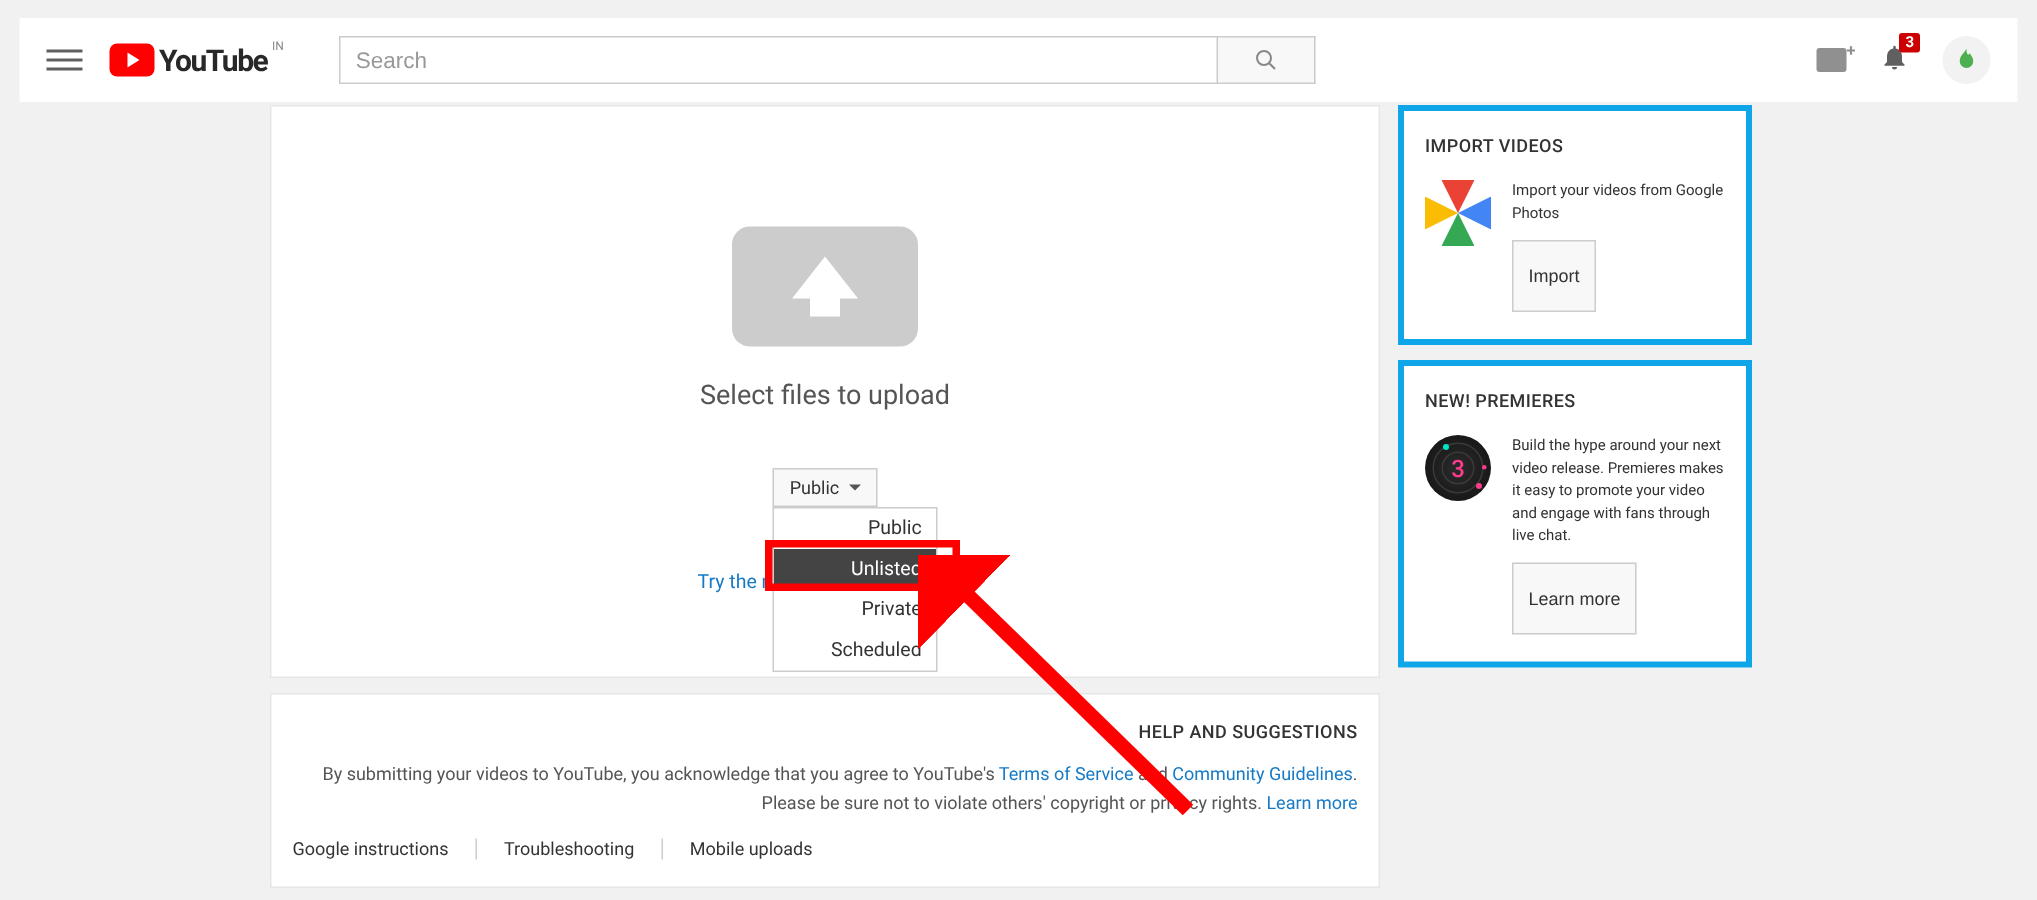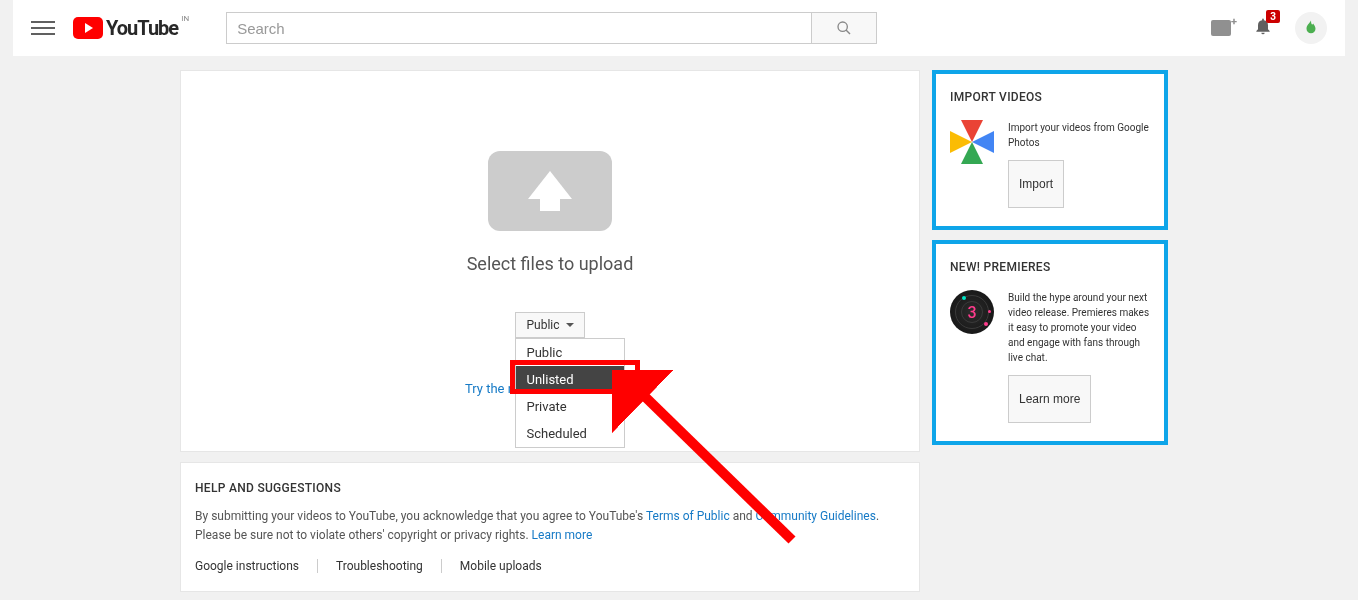--- a/index.html
+++ b/index.html
@@ -1,20 +1,20 @@
 <!DOCTYPE html>
 <html><head>
 <meta charset="utf-8">
 <style>
   * { box-sizing: border-box; margin: 0; padding: 0; }
   body { font-family: Roboto, Arial, sans-serif; background: #f1f1f1; color: #333; }
   .page { width: 1358px; height: 600px; position: relative; overflow: hidden; background: #f1f1f1; }
 
   
-  .header { position: absolute; top: 0; left: 13px; right: 13px; height: 56px; background: #fff; display: flex; align-items: center; padding: 0 18px; }
+  .header { position: absolute; top: 12px; left: 13px; right: 13px; height: 56px; background: #fff; display: flex; align-items: center; padding: 0 18px; }
   .menu-btn { width: 24px; height: 24px; display: flex; flex-direction: column; justify-content: center; gap: 4px; cursor: pointer; }
   .menu-btn span { display: block; height: 2px; background: #606060; }
   .logo { display: flex; align-items: center; margin-left: 18px; position: relative; }
   .logo-play { width: 30px; height: 22px; background: #ff0000; border-radius: 5px; display: flex; align-items: center; justify-content: center; }
   .logo-play::after { content: ''; border-left: 8px solid #fff; border-top: 5px solid transparent; border-bottom: 5px solid transparent; margin-left: 2px; }
   .logo-text { font-size: 20px; font-weight: 700; letter-spacing: -1px; margin-left: 3px; color: #282828; }
   .logo-country { font-size: 8px; color: #888; position: absolute; top: -2px; right: -11px; }
   .search-group { display: flex; margin-left: 48px; }
   .search-input { width: 586px; height: 32px; border: 1px solid #ccc; padding: 0 10px; font-size: 15px; color: #111; outline: none; }
   .search-input::placeholder { color: #999; }
@@ -24,21 +24,21 @@
   .upload-ic { width: 20px; height: 16px; background: #909090; position: relative; border-radius: 2px; }
   .upload-ic::after { content: '+'; position: absolute; right: -6px; top: -5px; font-size: 11px; color: #909090; font-weight: bold; }
   .bell-wrap { position: relative; }
   .bell { width: 20px; height: 20px; }
   .badge { position: absolute; top: -6px; right: -7px; background: #cc0000; color: #fff; font-size: 10px; font-weight: bold; padding: 0 4px; border-radius: 2px; line-height: 13px; }
   .avatar { width: 32px; height: 32px; border-radius: 50%; background: #f2f2f2; display: flex; align-items: center; justify-content: center; }
   .flame { width: 18px; height: 22px; }
 
   
   .content { position: absolute; top: 70px; left: 180px; display: flex; gap: 12px; }
-  .main-col { width: 740px; display: flex; flex-direction: column; gap: 10px; }
+  .main-col { width: 740px; display: flex; flex-direction: column; gap: 10px; text-align: right; }
   .card { background: #fff; border: 1px solid #e6e6e6; }
   .upload-card { height: 382px; display: flex; flex-direction: column; align-items: center; padding-top: 80px; position: relative; }
   .upload-icon { width: 124px; height: 80px; background: #ccc; border-radius: 12px; display: flex; align-items: center; justify-content: center; }
   .upload-arrow { width: 0; height: 0; border-left: 22px solid transparent; border-right: 22px solid transparent; border-bottom: 28px solid #fff; position: relative; top: -6px; }
   .upload-arrow::after { content: ''; position: absolute; top: 26px; left: -10px; width: 20px; height: 14px; background: #fff; }
   .upload-title { font-size: 18px; color: #555; margin-top: 22px; font-weight: 400; }
   .privacy-select { margin-top: 38px; position: relative; }
   .select-btn { border: 1px solid #ccc; background: #f8f8f8; padding: 5px 10px; font-size: 12px; color: #333; display: flex; align-items: center; gap: 6px; cursor: pointer; }
   .caret { width: 0; height: 0; border-left: 4px solid transparent; border-right: 4px solid transparent; border-top: 4px solid #555; }
   .dropdown { position: absolute; top: 26px; left: 0; width: 110px; background: #fff; border: 1px solid #ccc; z-index: 10; }
@@ -155,21 +155,21 @@
               <div class="dropdown-item">Scheduled</div>
             </div>
         </div>
         <span class="try-line try-left" style="top:310px; left:284px;">Try the ne</span>
         <span class="try-line try-right" style="top:310px; left:452px;">ce</span>
       </div>
 
       <div class="card help-card">
         <div class="help-title">HELP AND SUGGESTIONS</div>
         <div class="help-text">
-          <span>By submitting your videos to YouTube, you acknowledge that you agree to YouTube's </span><span class="link">Terms of Public</span><span> and </span><span class="link">Community Guidelines</span><span>. Please be sure not to violate others' copyright or privacy rights. </span><span class="link">Learn more</span>
+          <span>By submitting your videos to YouTube, you acknowledge that you agree to YouTube's </span><span class="link">Terms of Service</span><span> and </span><span class="link">Community Guidelines</span><span>. Please be sure not to violate others' copyright or privacy rights. </span><span class="link">Learn more</span>
         </div>
         <div class="help-links">
           <span>Google instructions</span>
           <div class="divider"></div>
           <span>Troubleshooting</span>
           <div class="divider"></div>
           <span>Mobile uploads</span>
         </div>
       </div>
     </div>

